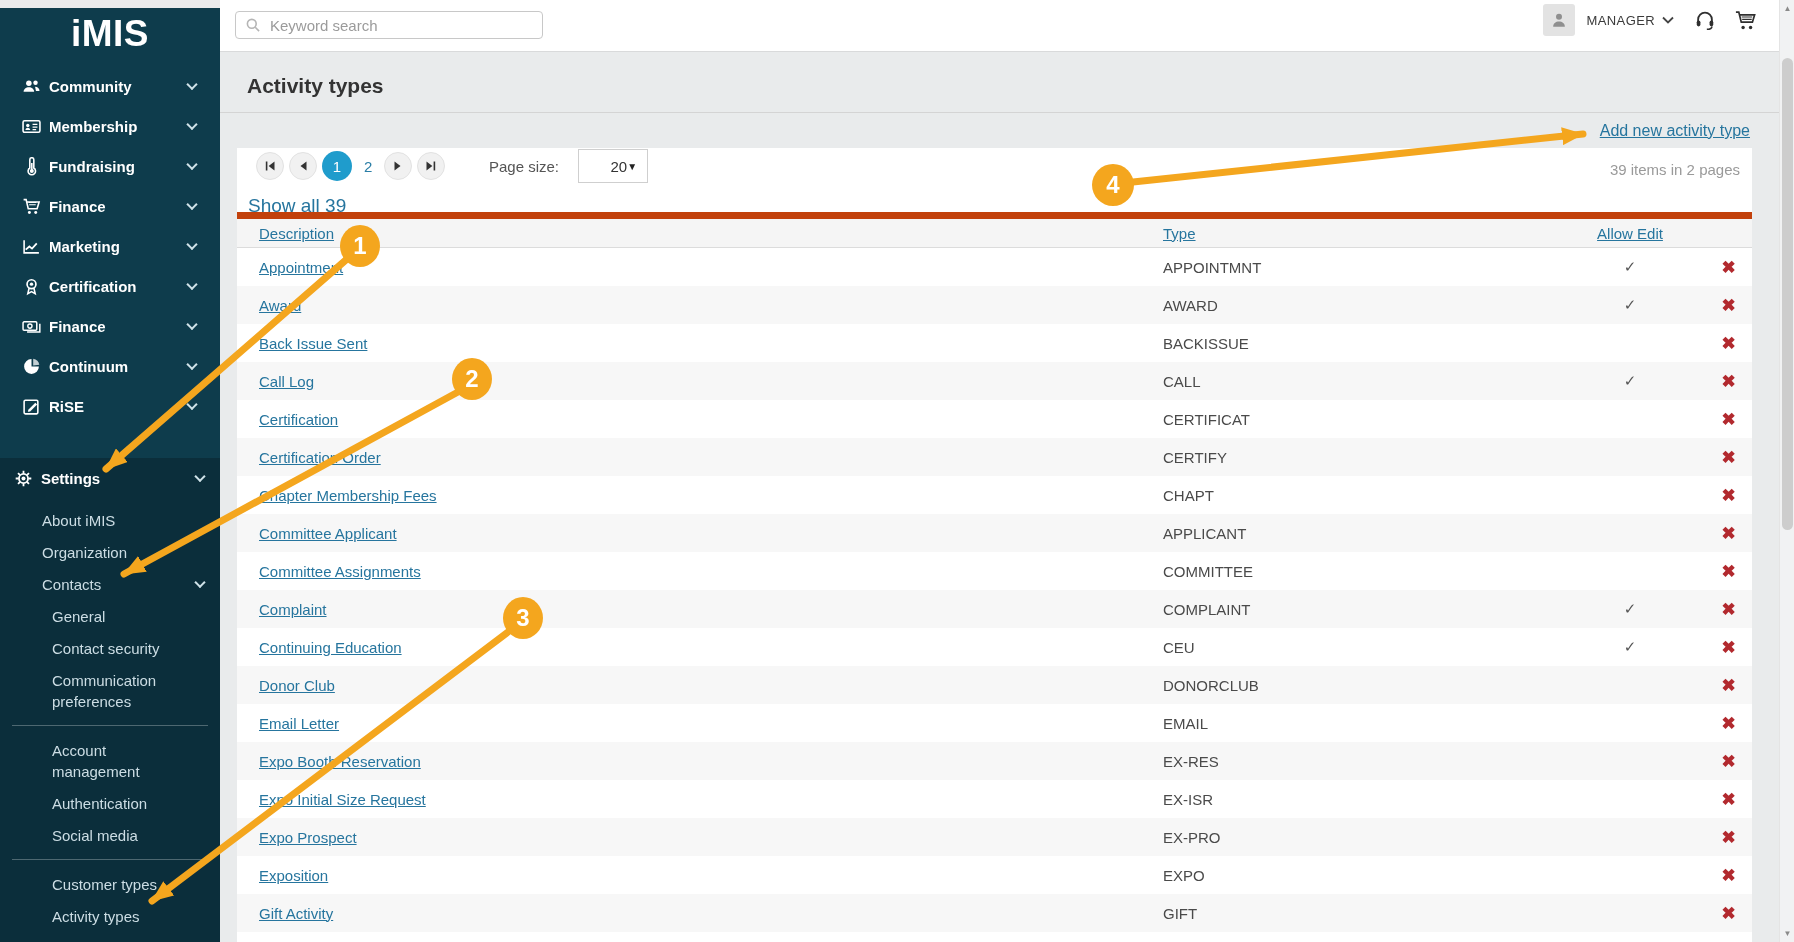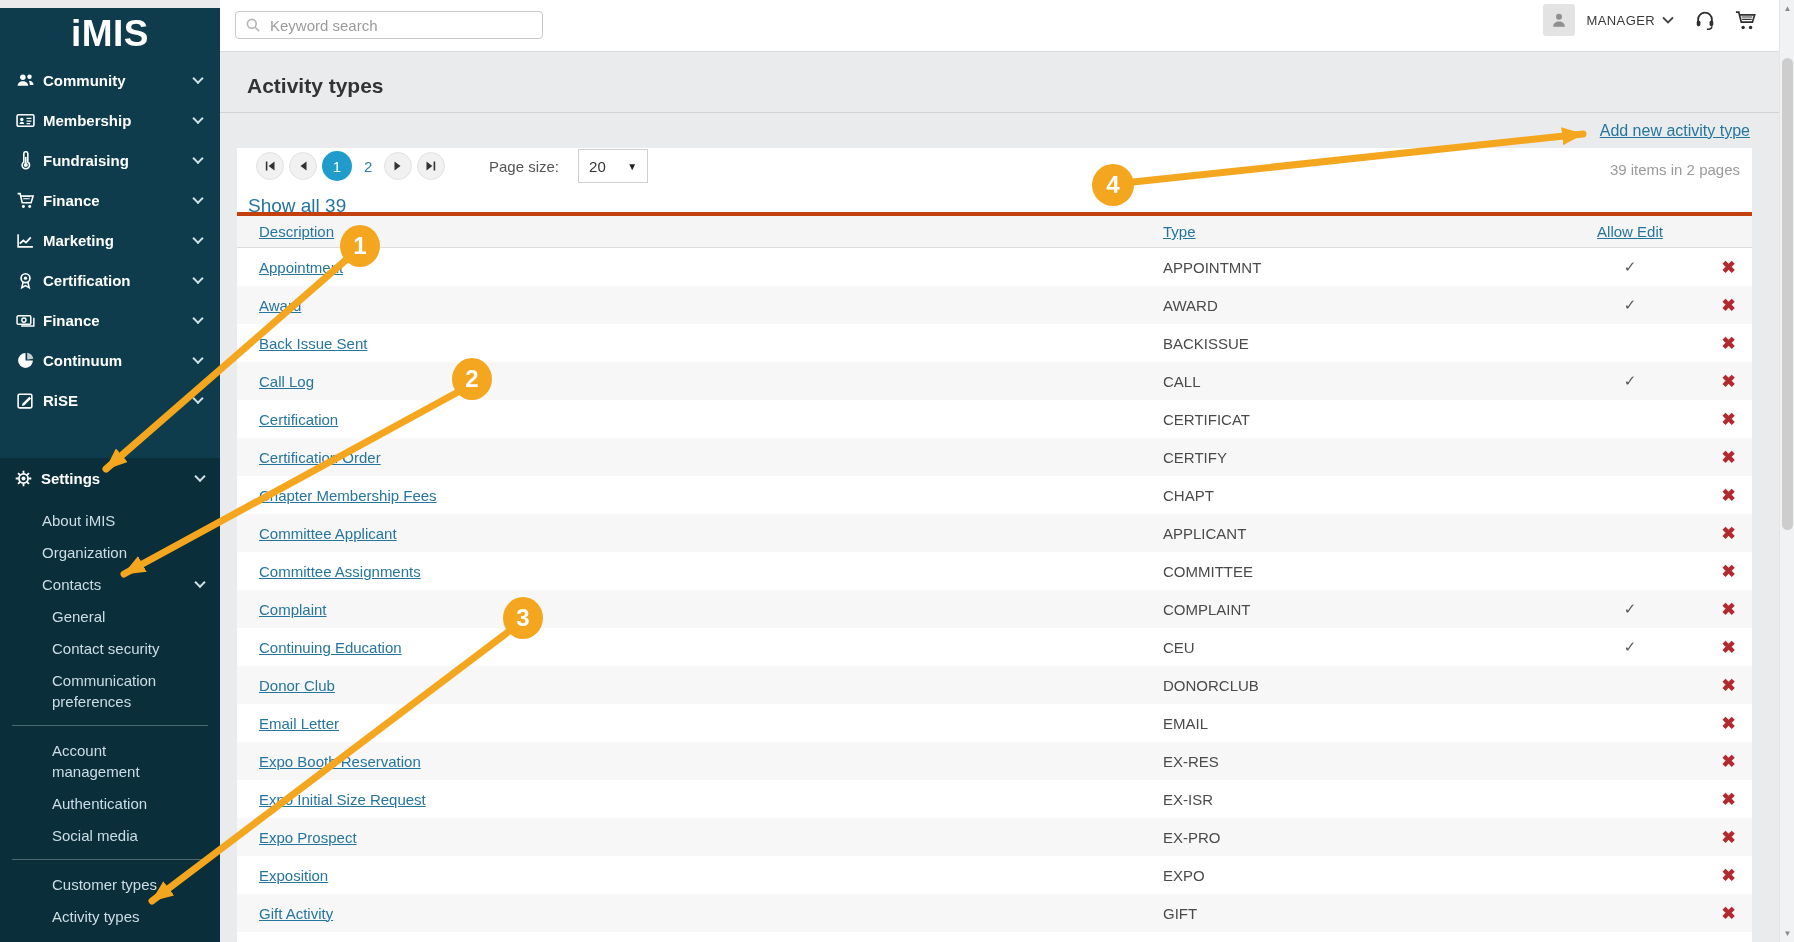--- a/index.html
+++ b/index.html
@@ -9,21 +9,21 @@
   }
   *{box-sizing:border-box;}
   html,body{margin:0;padding:0;}
   body{width:1794px;height:942px;overflow:hidden;position:relative;
        font-family:"Liberation Sans",sans-serif;background:var(--page-bg);}
   a{color:var(--link-color);text-decoration:underline;cursor:pointer;}
 
   
   .sidebar{position:absolute;left:0;top:8px;width:220px;height:942px;background:var(--sidebar-bg);z-index:2;overflow:hidden;}
   .logo{height:50px;padding-top:5px;text-align:center;color:#fff;font-size:37px;font-weight:800;letter-spacing:.5px;}
-  .nav-main{list-style:none;margin:2px;padding:0;}
+  .nav-main{list-style:none;margin:8px;padding:0;}
   .nav-item{position:relative;height:40px;display:flex;align-items:center;padding-left:14px;cursor:pointer;color:#fff;}
   .nav-icon{width:19px;height:19px;margin-right:8px;display:inline-flex;color:#fff;flex:none;}
   .nav-icon svg{width:19px;height:19px;}
   .nav-label{font-size:15px;font-weight:700;color:#fff;}
   .chev{position:absolute;right:16px;top:50%;width:8px;height:8px;border-right:2px solid #cfe2e8;border-bottom:2px solid #cfe2e8;transform:translateY(-70%) rotate(45deg);}
   .settings-block{position:absolute;left:0;right:0;top:450px;bottom:0;background:var(--sidebar-settings-bg);}
   .nav-sub{list-style:none;margin:6px 0 0;padding:0;}
   .nav-sub li{position:relative;padding:5.5px 40px 5.5px 42px;font-size:15px;line-height:21px;color:#ccdde4;cursor:pointer;}
   .nav-sub li.lvl2{padding-left:52px;}
   .nav-sub li.divider{padding:0;height:0;margin:8px 12px;border-top:1px solid rgba(255,255,255,.28);cursor:default;}
@@ -46,28 +46,28 @@
   .add-link{position:absolute;right:29px;top:122px;font-size:16px;}
 
   .panel{position:absolute;left:17px;top:148px;width:1515px;bottom:0;background:#fff;}
   .pager-row{position:absolute;left:19px;top:2px;height:32px;display:flex;align-items:center;gap:5px;}
   .pbtn{width:28px;height:28px;border-radius:50%;background:#f1f1f1;border:1px solid #e2e2e2;display:flex;align-items:center;justify-content:center;color:#333;cursor:pointer;}
   .pcur{width:30px;height:30px;border-radius:50%;background:var(--accent-blue);color:#fff;font-size:15px;display:flex;align-items:center;justify-content:center;}
   .pnum{color:#2a7ea6;font-size:15px;padding:0 7px;cursor:pointer;}
   .pagesize{position:absolute;left:252px;top:1px;height:34px;display:flex;align-items:center;}
   .pagesize .lbl{font-size:15px;color:#555;margin-right:19px;}
   .pselect{width:70px;height:34px;border:1px solid #cfcfcf;background:#fff;display:flex;align-items:center;padding:0 10px;cursor:pointer;}
-  .pselect .val{flex:1;font-size:15px;color:#333;}
+  .pselect .val{flex:1;font-size:15px;color:#333;text-align:right;}
   .pselect .arr{font-size:10px;color:#222;}
   .items-count{position:absolute;right:12px;top:13px;font-size:15px;color:#9a9a9a;}
   .show-all{position:absolute;left:11px;top:47px;font-size:19px;}
 
   .table{position:absolute;left:0;right:0;top:64px;font-size:15px;}
   .thead,.row{display:grid;grid-template-columns:926px 392px 150px auto;align-items:center;}
-  .thead{height:36px;background:#f5f5f5;border-top:4px solid #c2410c;border-bottom:1px solid #dcdcdc;}
+  .thead{height:36px;background:#f5f5f5;border-top:7px solid #c2410c;border-bottom:1px solid #dcdcdc;}
   .c1{padding-left:22px;}
   .c3{text-align:center;}
   .c4{text-align:center;}
   .row{height:38px;}
   .row:nth-child(even){background:#f7f7f7;}
   .type-code{color:#4a4a4a;}
   .checkmark{color:#555;font-size:15px;}
   .xmark{color:var(--delete-red);font-size:17px;font-weight:700;cursor:pointer;line-height:1;}
 
   

